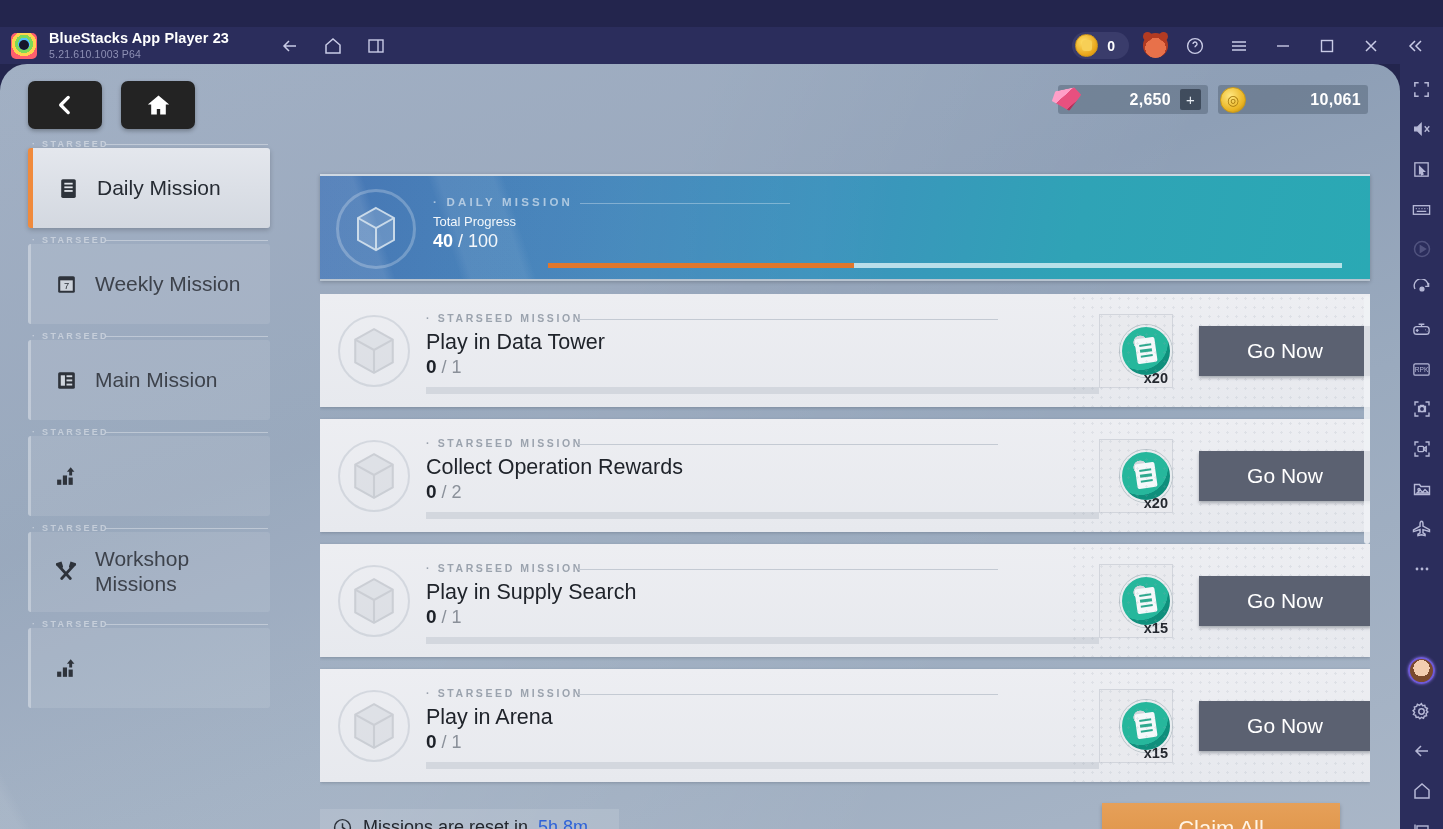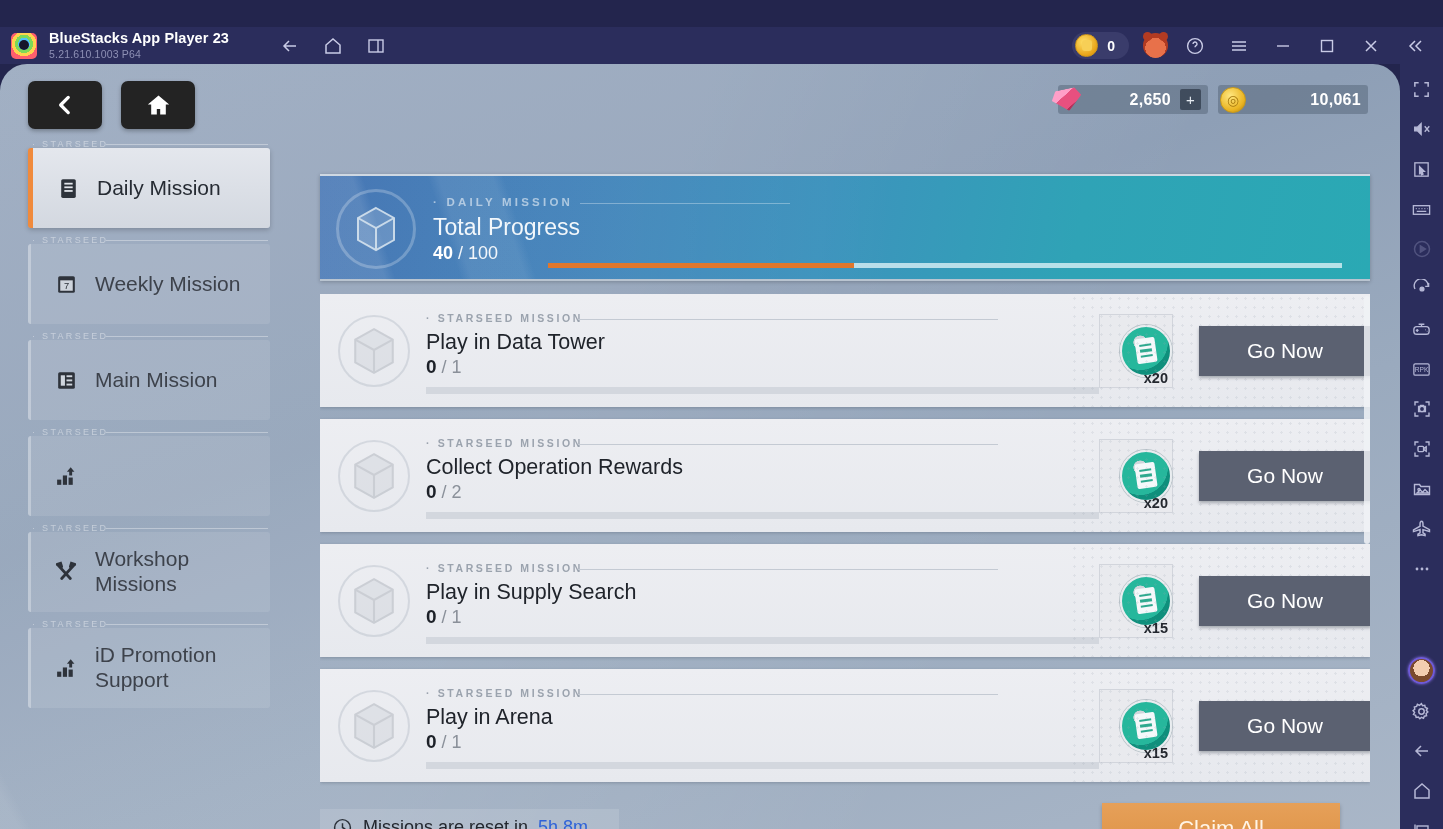--- a/index.html
+++ b/index.html
@@ -130,21 +130,21 @@
   .goldcoin::after {
     content:"◎"; position:absolute; inset:0; display:flex; align-items:center;
     justify-content:center; color:#a6790f; font-size:14px;
   }
 
   
   .sidebar { position: absolute; left: 0; top: 84px; width: 290px; height: 708px; z-index: 3; }
   .side-item { position: relative; margin: 0 20px 16px 28px; }
   .side-eyebrow {
     position: absolute; left: 4px; top: -9px; font-size: 9px; letter-spacing: 2.3px;
-    color: rgba(255,255,255,.42); font-weight: 400; z-index: 2; padding-right: 5px;
+    color: rgba(255,255,255,.42); font-weight: 700; z-index: 2; padding-right: 5px;
     background: transparent;
   }
   .side-eyebrow::before { content:"· "; }
   .side-rule {
     position: absolute; left: 78px; right: 2px; top: -4px; height: 1px;
     background: rgba(255,255,255,.35);
   }
   .side-btn {
     display: flex; align-items: center; min-height: 80px; padding: 10px 12px 10px 20px;
     border-radius: 3px; background: rgba(255,255,255,.10);
@@ -182,21 +182,21 @@
     z-index: 2;
   }
   .cube-glyph { width: 44px; height: 48px; opacity: .85; }
   .bn-texts { position: absolute; left: 113px; top: 20px; z-index: 2; }
   .bn-eyebrow { font-size: 11.5px; letter-spacing: 3.2px; color: rgba(255,255,255,.55); font-weight: 700; position: relative; }
   .bn-eyebrow::before { content:"· "; }
   .bn-eyebrow::after {
     content:""; position:absolute; left: 147px; top: 7px; width: 210px; height:1px;
     background: rgba(255,255,255,.32);
   }
-  .bn-sub { font-size: 23px; color: #f2f7fb; margin-top: 6px; font-weight: 400; }
+  .bn-sub { font-size: 13px; color: #f2f7fb; margin-top: 6px; font-weight: 400; }
   .bn-prog { margin-top: 2px; font-size: 18px; color: #fff; font-weight: 700; }
   .bn-prog .den { font-weight: 400; opacity: .93; }
   .track {
     position: absolute; left: 228px; right: 28px; top: 87px; height: 5px;
     background: rgba(230,245,250,.75); z-index: 2;
   }
   .track-fill { position: absolute; left: 0; top: 0; height: 100%; background: #e0772c; }
   .milestone { position: absolute; top: 0; transform: translateX(-50%); z-index: 3; }
 
   
@@ -459,21 +459,20 @@
         <div class="side-rule"></div>
         <div class="side-btn">
           <div class="side-ico">
             <svg width="25" height="25" viewBox="0 0 24 24" fill="currentColor">
                 <rect x="3" y="15" width="4" height="5"></rect>
                 <rect x="8.5" y="11" width="4" height="9"></rect>
                 <rect x="14" y="13" width="4" height="7"></rect>
                 <path d="M16 3l3.6 4.4h-2.2V11h-2.8V7.4h-2.2z"></path>
               </svg>
           </div>
-          <div class="side-label">iD Promotion Support</div>
         </div>
       </div>
     </div>
 
     <div class="content">
 
       <div class="banner">
         <div class="bn-cube">
           <svg class="cube-glyph" viewBox="0 0 44 48" fill="none" stroke="#dfeaf2" stroke-width="2">
             <path d="M22 3L40 13v22L22 45 4 35V13z" fill="rgba(255,255,255,.20)"></path>

